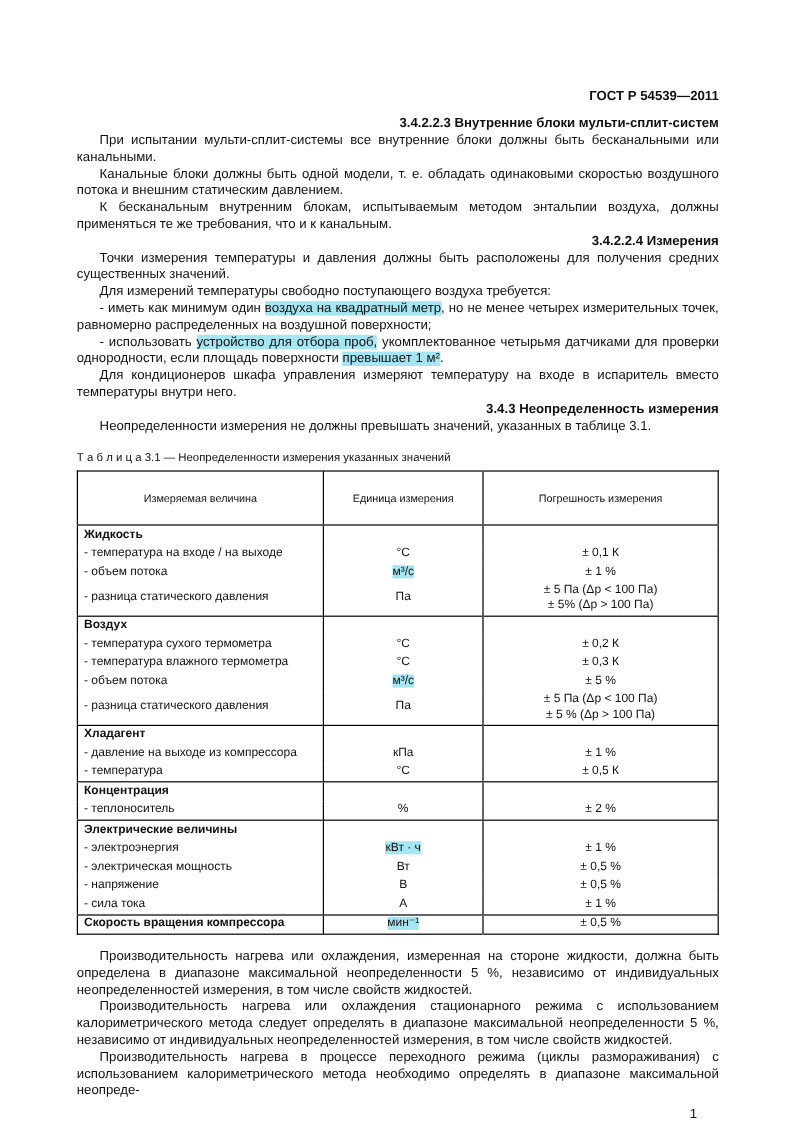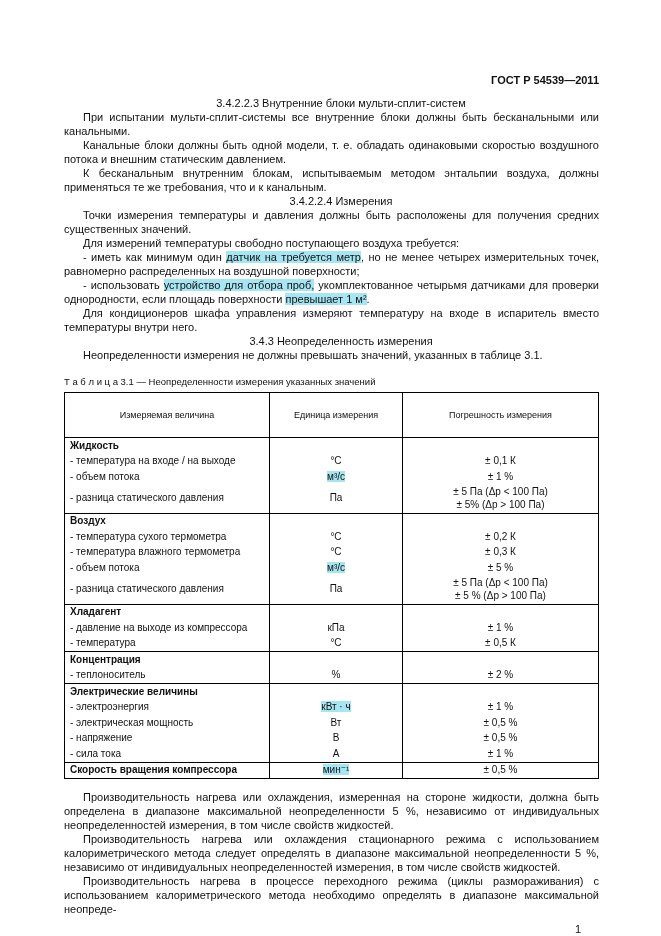--- a/index.html
+++ b/index.html
@@ -5,21 +5,21 @@
   * { box-sizing: border-box; }
   html, body { margin: 0; padding: 0; background: #ffffff; }
   .page {
     width: 661px; height: 936px; background: #ffffff; position: relative;
     font-family: "Liberation Sans", "DejaVu Sans", sans-serif; color: #111;
     outline: 1px solid #e4e4e4; overflow: hidden;
   }
   .inner { position: absolute; left: 64px; top: 74px; width: 535px; }
   .doc-code { text-align: right; font-weight: 700; font-size: 11px; line-height: 13px; margin-bottom: 9px; }
   p { font-size: 11px; line-height: 14px; margin: 0; text-align: justify; text-indent: 19px; }
-  p.h { font-weight: 400; text-align: center; }
+  p.h { font-weight: 700; text-align: right; }
   .caption { font-size: 9.5px; line-height: 12px; margin: 14px 0 4px 0; text-indent: 0; text-align: left; }
   table.tbl { width: 100%; border-collapse: collapse; table-layout: fixed; border: 1px solid #000; }
   .tbl th {
     font-size: 9px; font-weight: 400; text-align: center; vertical-align: middle;
     padding: 17px 2px; border-bottom: 1px solid #000;
   }
   .tbl th + th, .tbl td + td { border-left: 1px solid #000; }
   .tbl td { font-size: 10px; line-height: 12.5px; padding: 1.5px 4px; vertical-align: middle; }
   .tbl td.c1 { text-align: left; padding-left: 5px; }
   .tbl td.c2, .tbl td.c3 { text-align: center; }
@@ -40,21 +40,21 @@
 
     <p class="h">3.4.2.2.3 Внутренние блоки мульти-сплит-систем</p>
     <p>При испытании мульти-сплит-системы все внутренние блоки должны быть бесканальными или канальными.</p>
     <p>Канальные блоки должны быть одной модели, т. е. обладать одинаковыми скоростью воздушного потока и внешним статическим давлением.</p>
     <p>К бесканальным внутренним блокам, испытываемым методом энтальпии воздуха, должны применяться те же требования, что и к канальным.</p>
 
     <p class="h">3.4.2.2.4 Измерения</p>
     <p>Точки измерения температуры и давления должны быть расположены для получения средних существенных значений.</p>
     <p>Для измерений температуры свободно поступающего воздуха требуется:</p>
 
-    <p><span>- иметь как минимум один </span><span class="hl">датчик на требуется метр</span><span>, но не менее четырех измерительных точек, равномерно распределенных на воздушной поверхности;</span></p>
+    <p><span>- иметь как минимум один </span><span class="hl">воздуха на квадратный метр</span><span>, но не менее четырех измерительных точек, равномерно распределенных на воздушной поверхности;</span></p>
 
     <p><span>- использовать </span><span class="hl">устройство для отбора проб,</span><span> укомплектованное четырьмя датчиками для проверки однородности, если площадь поверхности </span><span class="hl">превышает 1 м²</span><span>.</span></p>
 
     <p>Для кондиционеров шкафа управления измеряют температуру на входе в испаритель вместо температуры внутри него.</p>
 
     <p class="h">3.4.3 Неопределенность измерения</p>
     <p>Неопределенности измерения не должны превышать значений, указанных в таблице 3.1.</p>
 
     <p class="caption">Т а б л и ц а  3.1 — Неопределенности измерения указанных значений</p>
 

